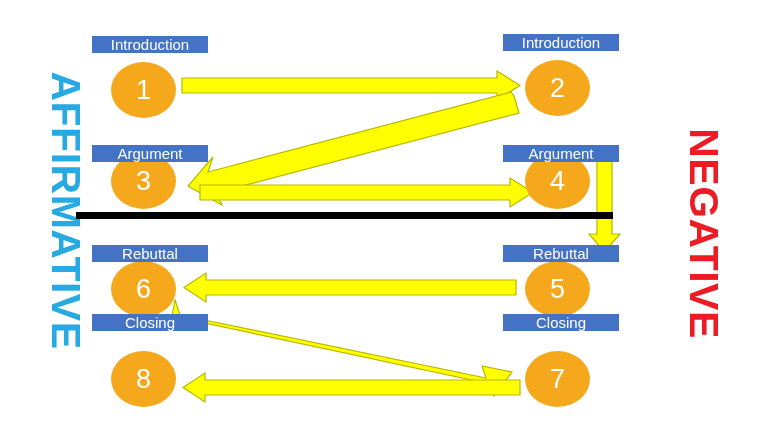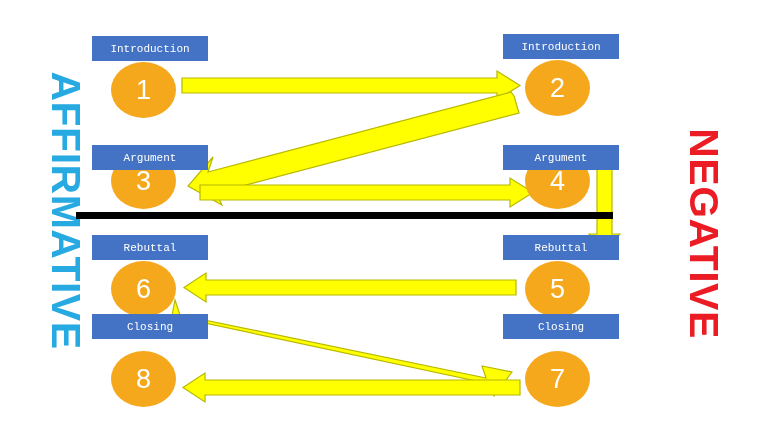--- a/index.html
+++ b/index.html
@@ -52,29 +52,28 @@
     width: 537px;
     height: 7px;
     background: #000000;
     z-index: 6;
   }
 
   
   .stage-box {
     position: absolute;
     width: 116px;
-    height: 25px;
+    height: 17px;
     background: #4472C4;
     color: #ffffff;
-    font-size: 11px;
+    font-size: 15px;
     display: flex;
     align-items: center;
     justify-content: center;
     z-index: 8;
-    font-family: Liberation Mono, monospace;
   }
   .stage-circle {
     position: absolute;
     width: 65px;
     height: 56px;
     border-radius: 50%;
     background: #F5A81C;
     color: #ffffff;
     font-size: 27px;
     display: flex;
@@ -87,21 +86,21 @@
   .col-left .stage-box   { left: 92px; }
   .col-left .stage-circle{ left: 111px; }
   
   .col-right .stage-box   { left: 503px; }
   .col-right .stage-circle{ left: 525px; }
 
   .row-intro  .stage-box   { top: 36px; }
   .row-intro  .stage-circle{ top: 62px; }
   .row-arg    .stage-box   { top: 145px; }
   .row-arg    .stage-circle{ top: 153px; }
-  .row-reb    .stage-box   { top: 235px; }
+  .row-reb    .stage-box   { top: 245px; }
   .row-reb    .stage-circle{ top: 261px; }
   .row-clos   .stage-box   { top: 314px; }
   .row-clos   .stage-circle{ top: 351px; }
 
   .row-intro.col-right .stage-box    { top: 34px; }
   .row-intro.col-right .stage-circle { top: 60px; }
 
   
   #arrow-layer {
     position: absolute;

